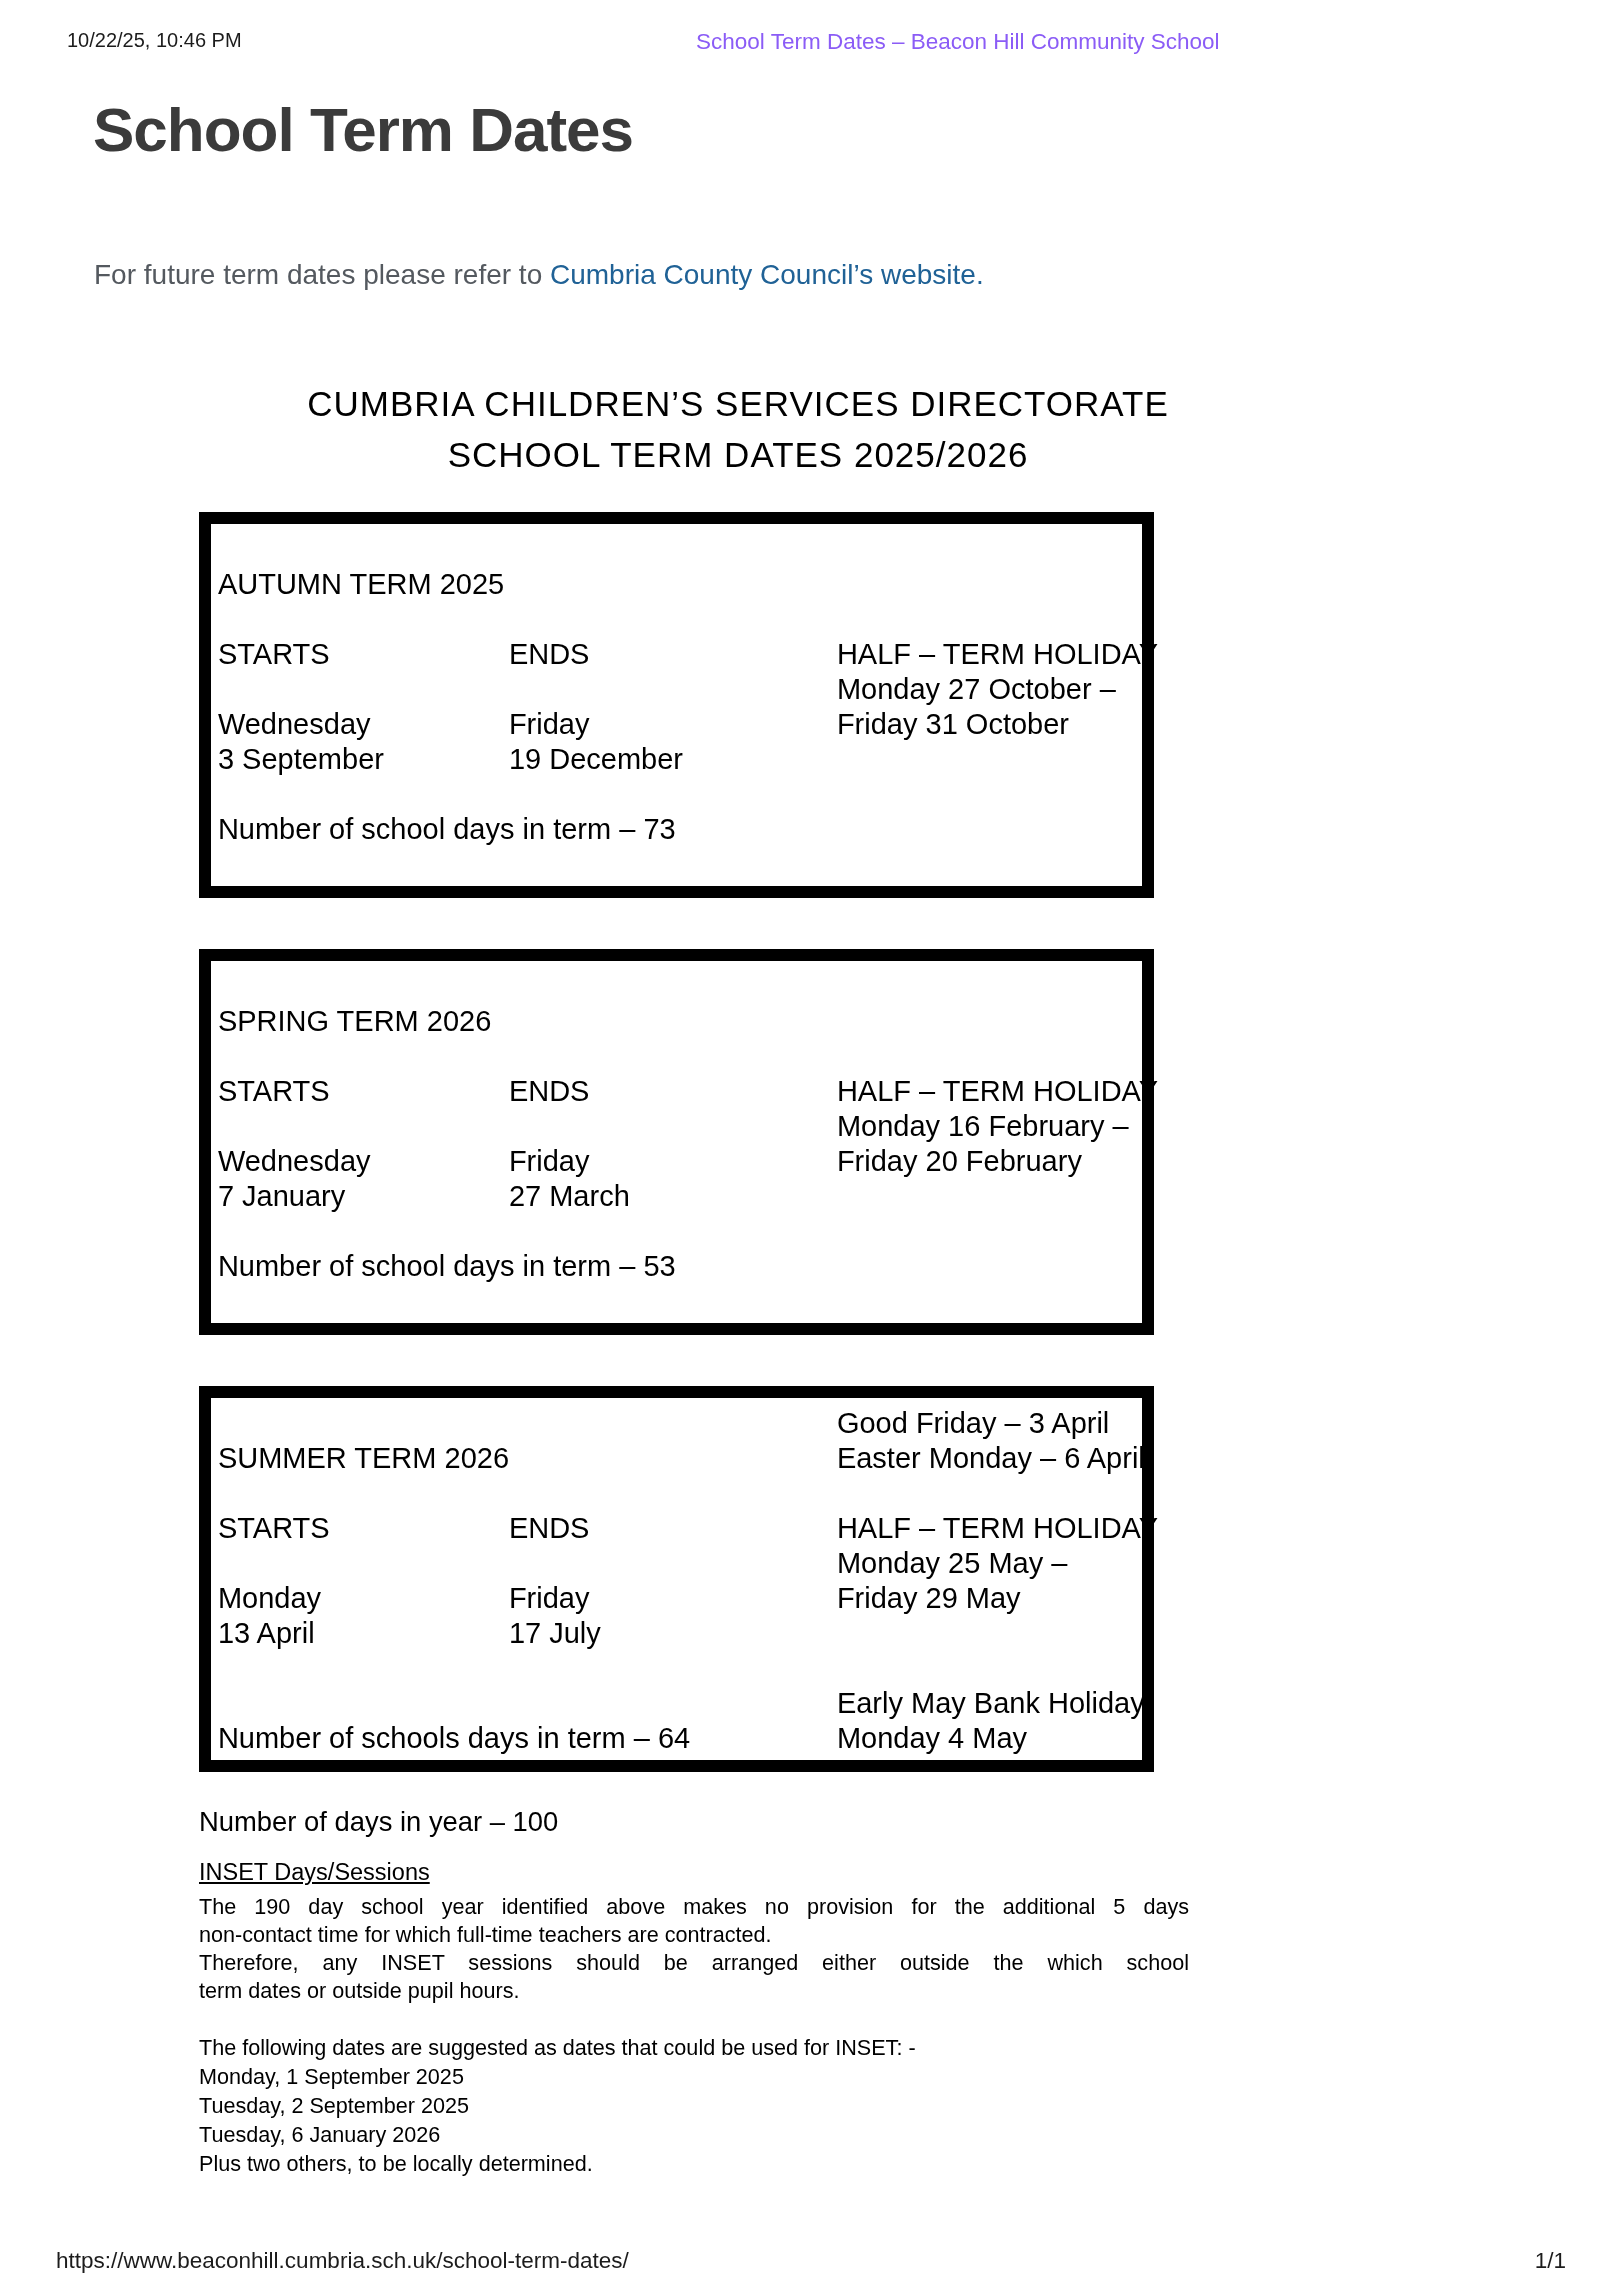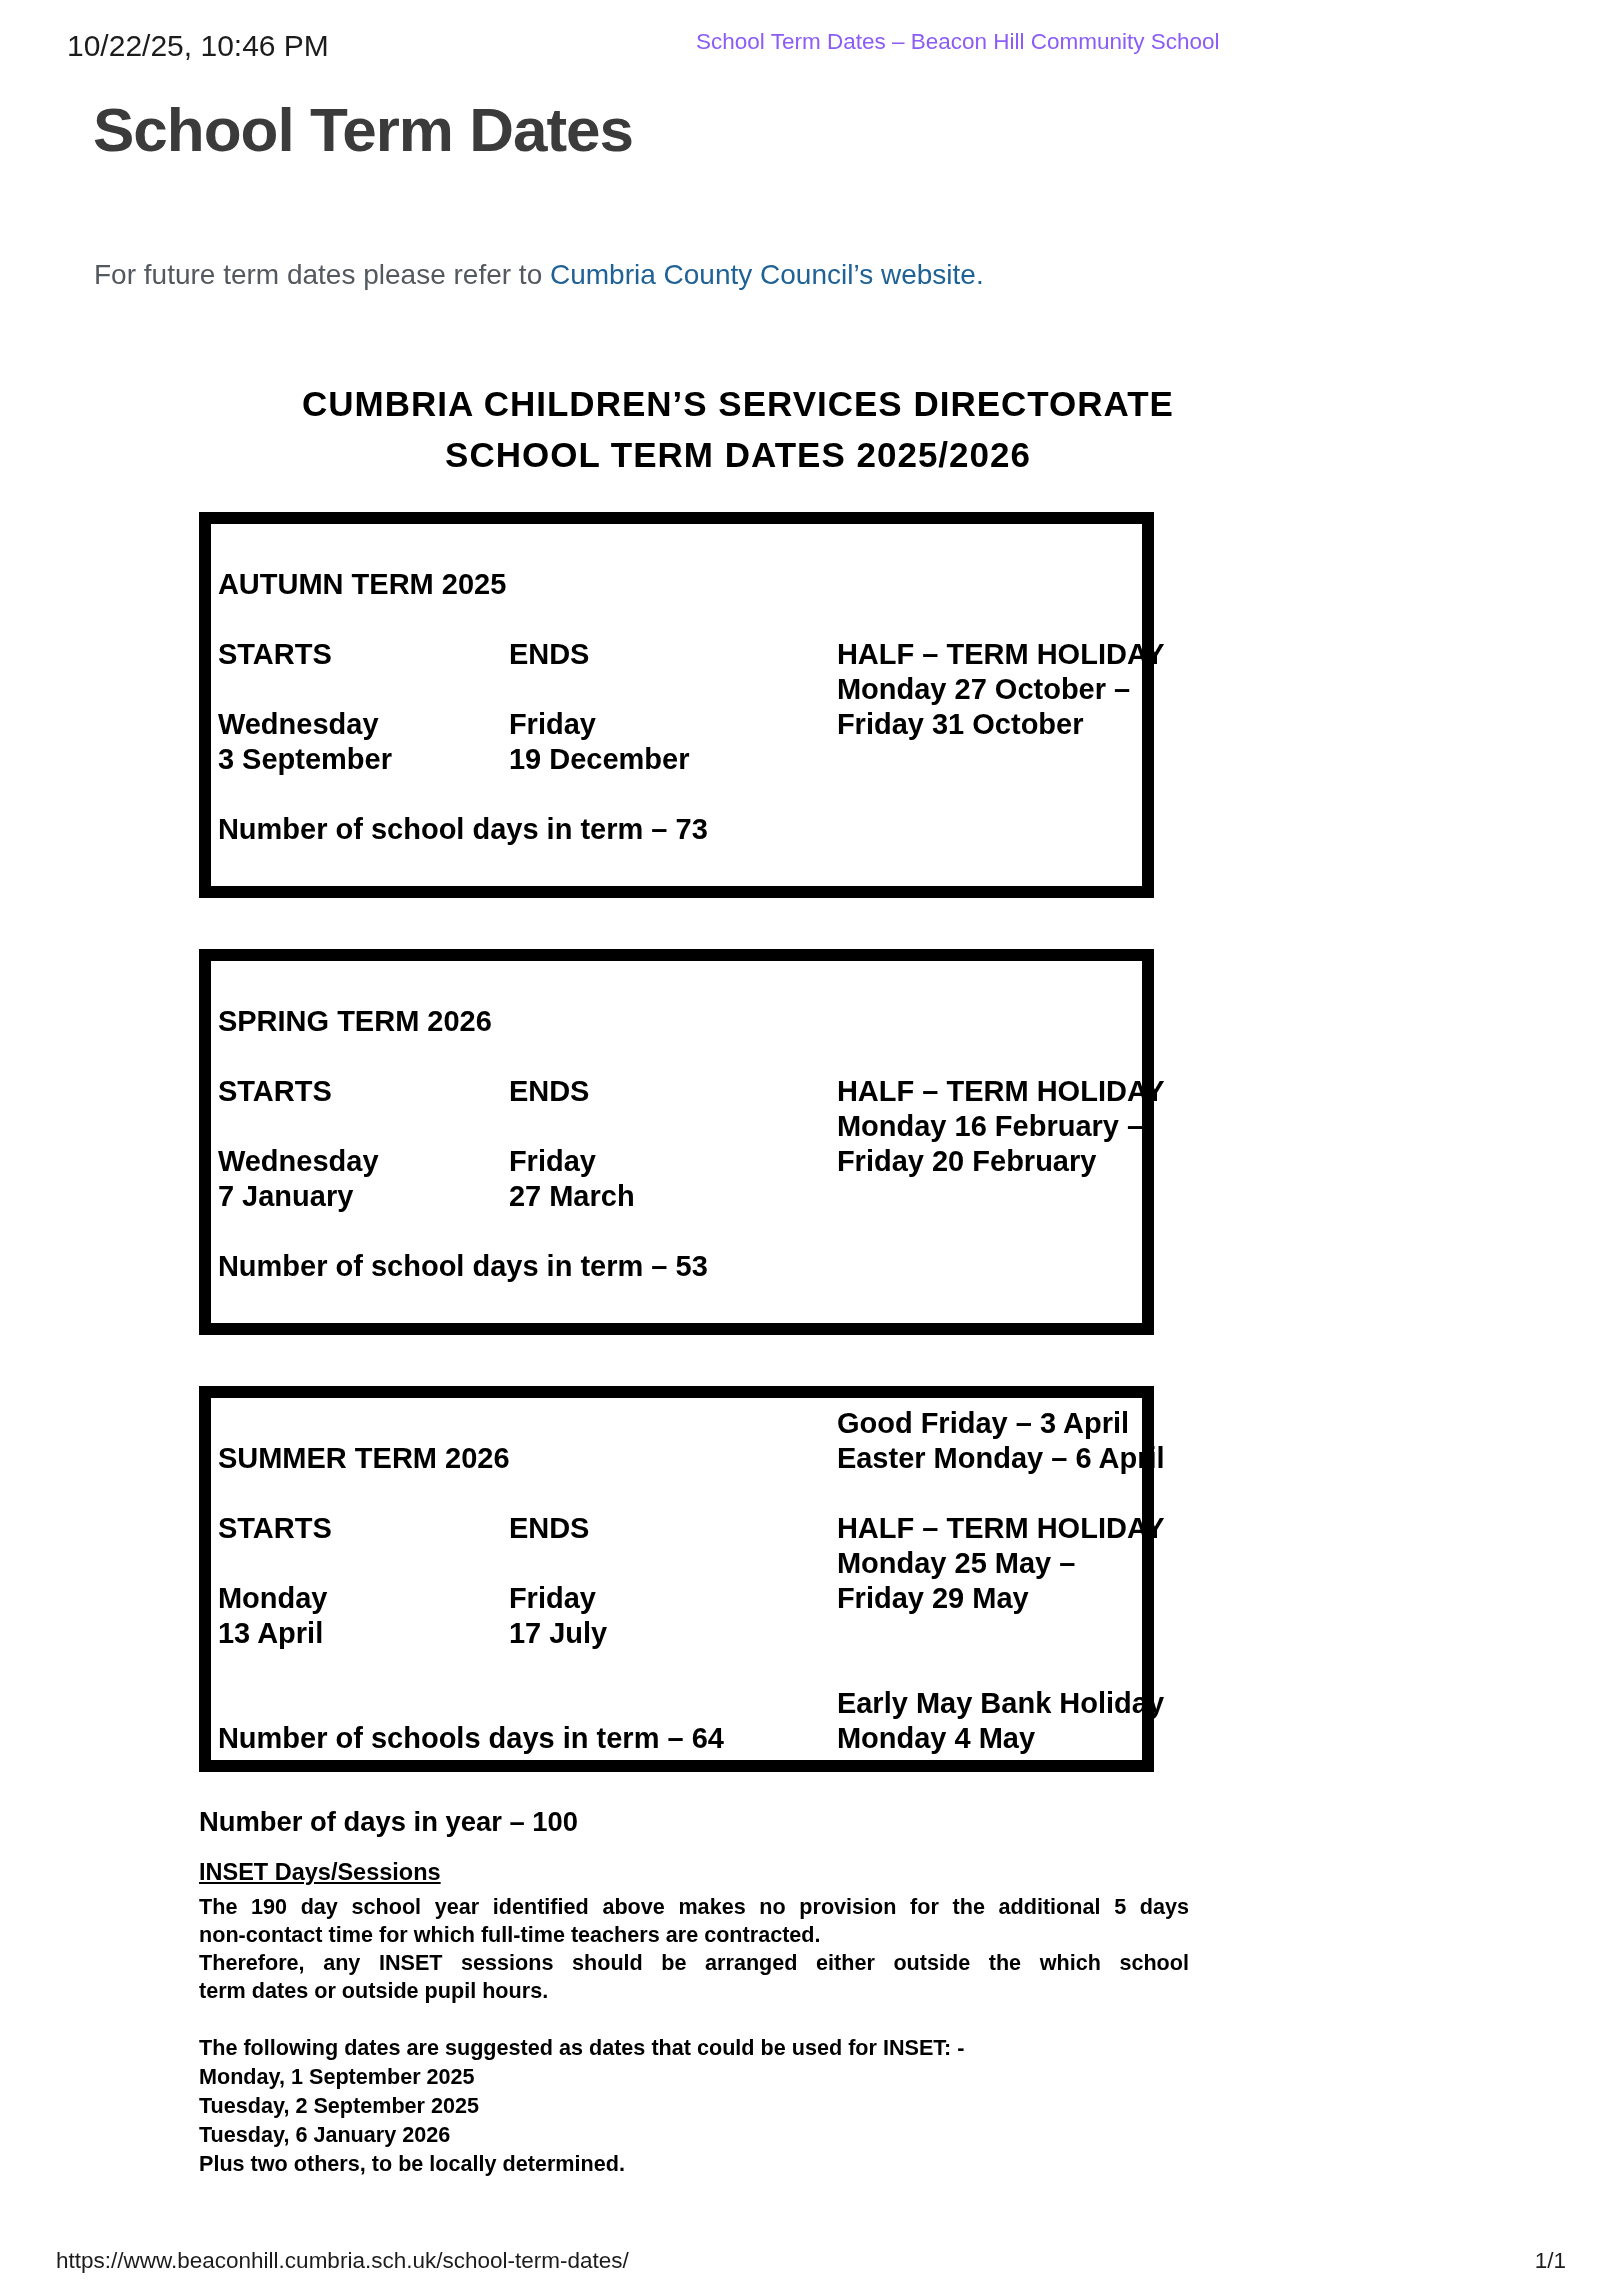--- a/index.html
+++ b/index.html
@@ -1,35 +1,35 @@
 <!DOCTYPE html>
 <html><head>
 <meta charset="utf-8">
 <style>
   html,body{margin:0;padding:0;}
   body{
     width:1620px;height:2293px;position:relative;background:#ffffff;
     font-family:"Liberation Sans",sans-serif;color:#000;overflow:hidden;
   }
   
-  .ph-date{position:absolute;left:67px;top:29px;font-size:30px;color:#1c1c1c;text-align:center;}
+  .ph-date{position:absolute;left:67px;top:29px;font-size:20px;color:#1c1c1c;text-align:center;}
   .ph-title{position:absolute;left:696px;top:29px;font-size:22.5px;color:#8b5cf6;}
   .pf-url{position:absolute;left:56px;top:2248px;font-size:22.5px;color:#1c1c1c;}
   .pf-page{position:absolute;right:54px;top:2248px;font-size:22.5px;color:#1c1c1c;}
 
   
   .page-title{
     position:absolute;left:93px;top:94px;margin:0;
     font-size:62px;font-weight:700;color:#3b3b3b;letter-spacing:-1px;
   }
   .intro{position:absolute;left:94px;top:255px;font-size:28px;line-height:39px;color:#54595f;}
   .intro .lnk{color:#206296;cursor:pointer;}
 
   
-  .doc{position:absolute;left:199px;top:378px;width:1078px;font-weight:700;color:#000;}
+  .doc{position:absolute;left:199px;top:378px;width:1078px;font-weight:400;color:#000;}
   .doc-heading{text-align:center;font-size:35px;line-height:51px;letter-spacing:1px;}
 
   .term-box{
     box-sizing:border-box;width:955px;height:386px;border:12.7px solid #000;
     display:grid;grid-template-columns:291px 328px 1fr;grid-template-rows:repeat(10,35px);
     padding:7.8px 0 0 6.9px;font-size:29px;line-height:35px;margin-top:51px;
   }
   .term-box.first{margin-top:32px;}
   .c{white-space:nowrap;}
   .r1{grid-row:1}.r2{grid-row:2}.r4{grid-row:4}.r5{grid-row:5}

